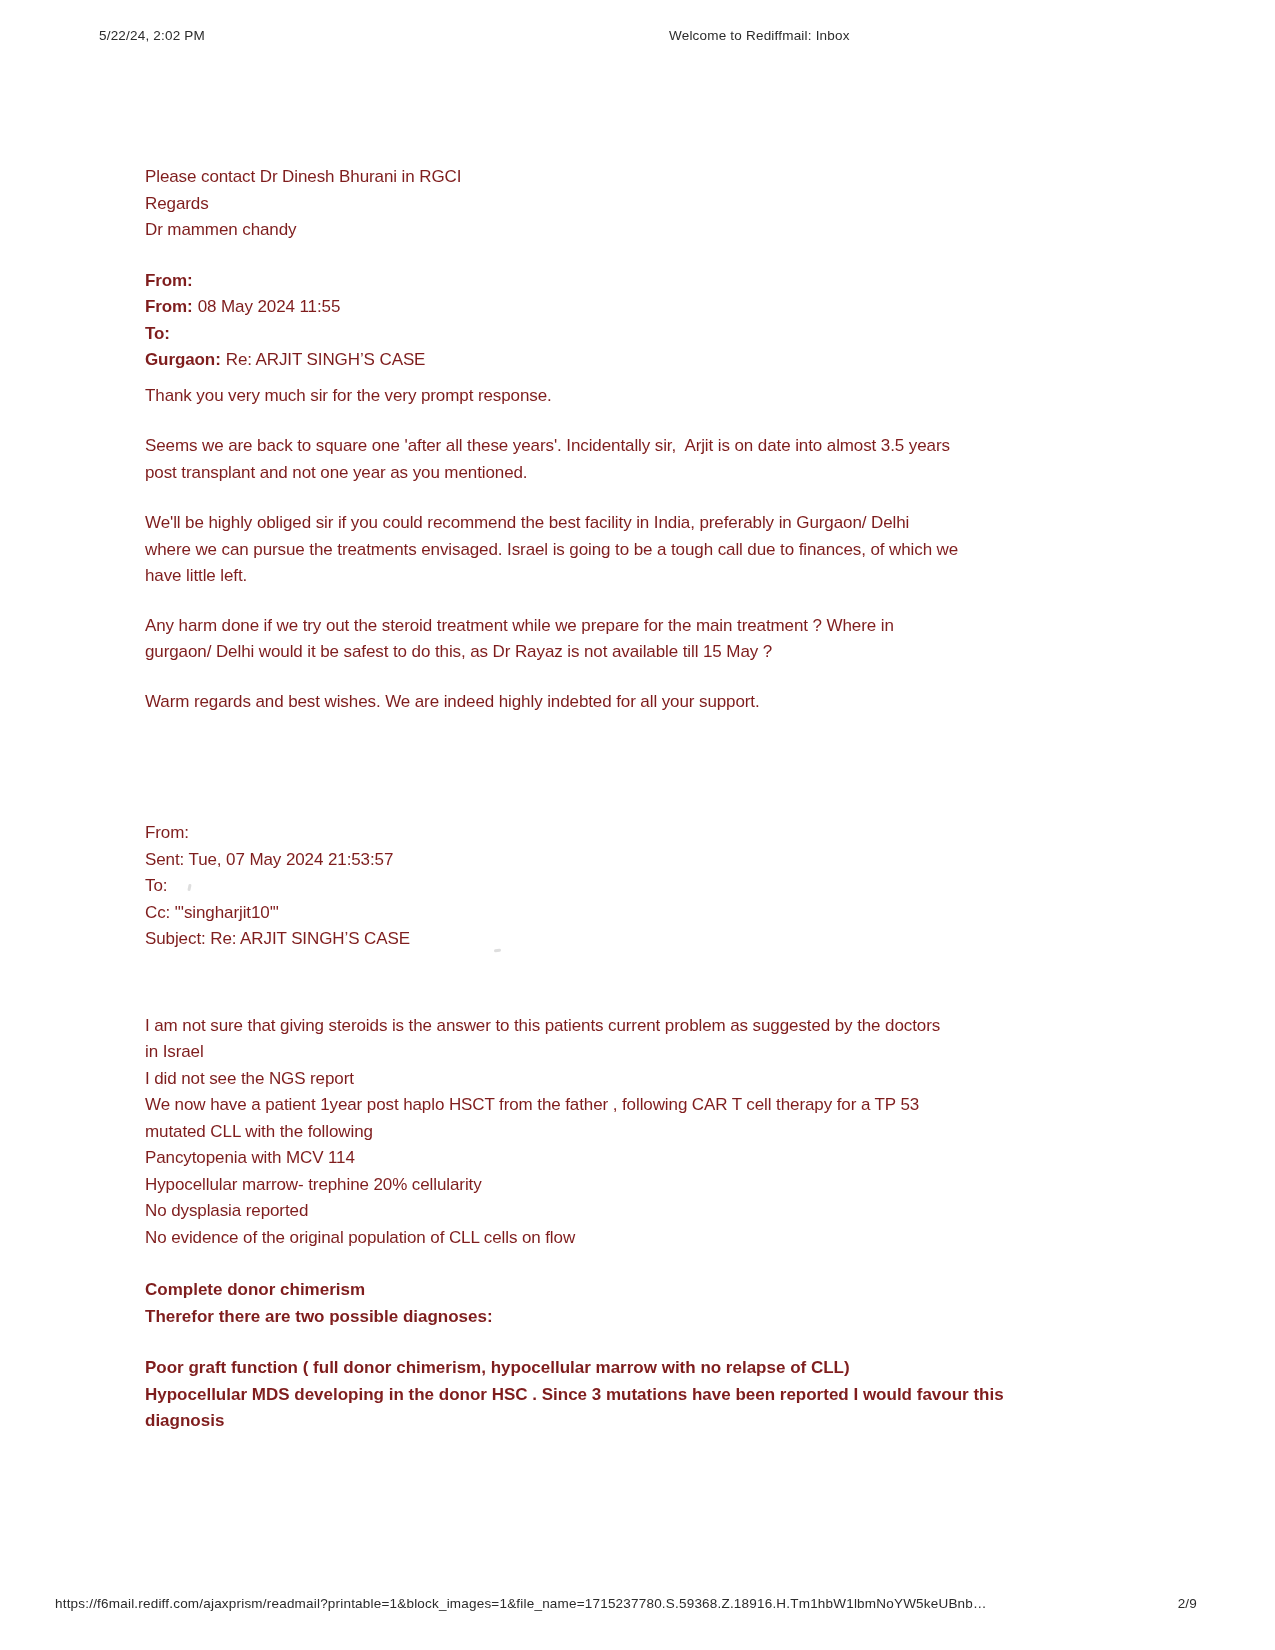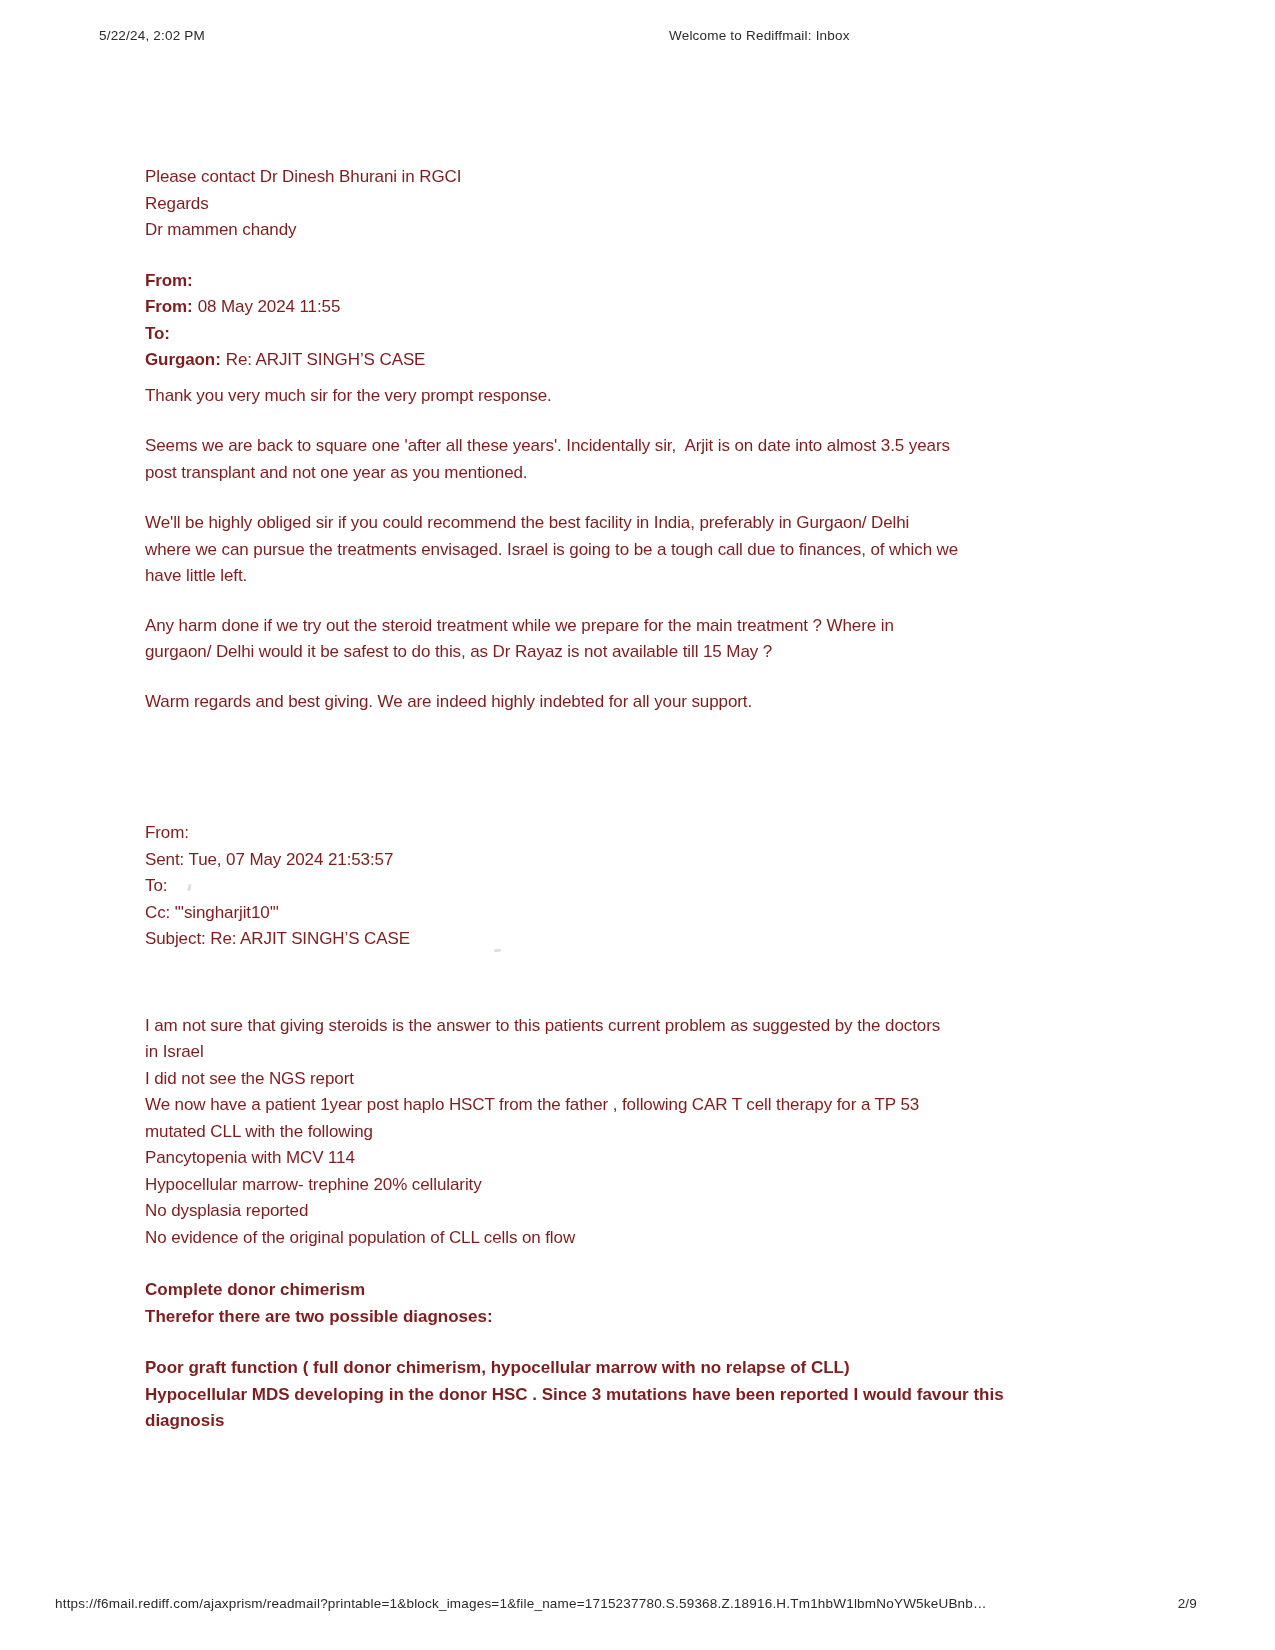--- a/index.html
+++ b/index.html
@@ -70,21 +70,21 @@
   </div>
 
   <div class="block p1">Thank you very much sir for the very prompt response.</div>
   <div class="block p2">Seems we are back to square one 'after all these years'. Incidentally sir,  Arjit is on date into almost 3.5 years
 post transplant and not one year as you mentioned.</div>
   <div class="block p3">We'll be highly obliged sir if you could recommend the best facility in India, preferably in Gurgaon/ Delhi
 where we can pursue the treatments envisaged. Israel is going to be a tough call due to finances, of which we
 have little left.</div>
   <div class="block p4">Any harm done if we try out the steroid treatment while we prepare for the main treatment ? Where in
 gurgaon/ Delhi would it be safest to do this, as Dr Rayaz is not available till 15 May ?</div>
-  <div class="block p6">Warm regards and best giving. We are indeed highly indebted for all your support.</div>
+  <div class="block p6">Warm regards and best wishes. We are indeed highly indebted for all your support.</div>
 
   <div class="block quoted-header">From:
 Sent: Tue, 07 May 2024 21:53:57
 To:
 Cc: "'singharjit10'"
 Subject: Re: ARJIT SINGH’S CASE</div>
 
   <div class="block quoted-body">I am not sure that giving steroids is the answer to this patients current problem as suggested by the doctors
 in Israel
 I did not see the NGS report

